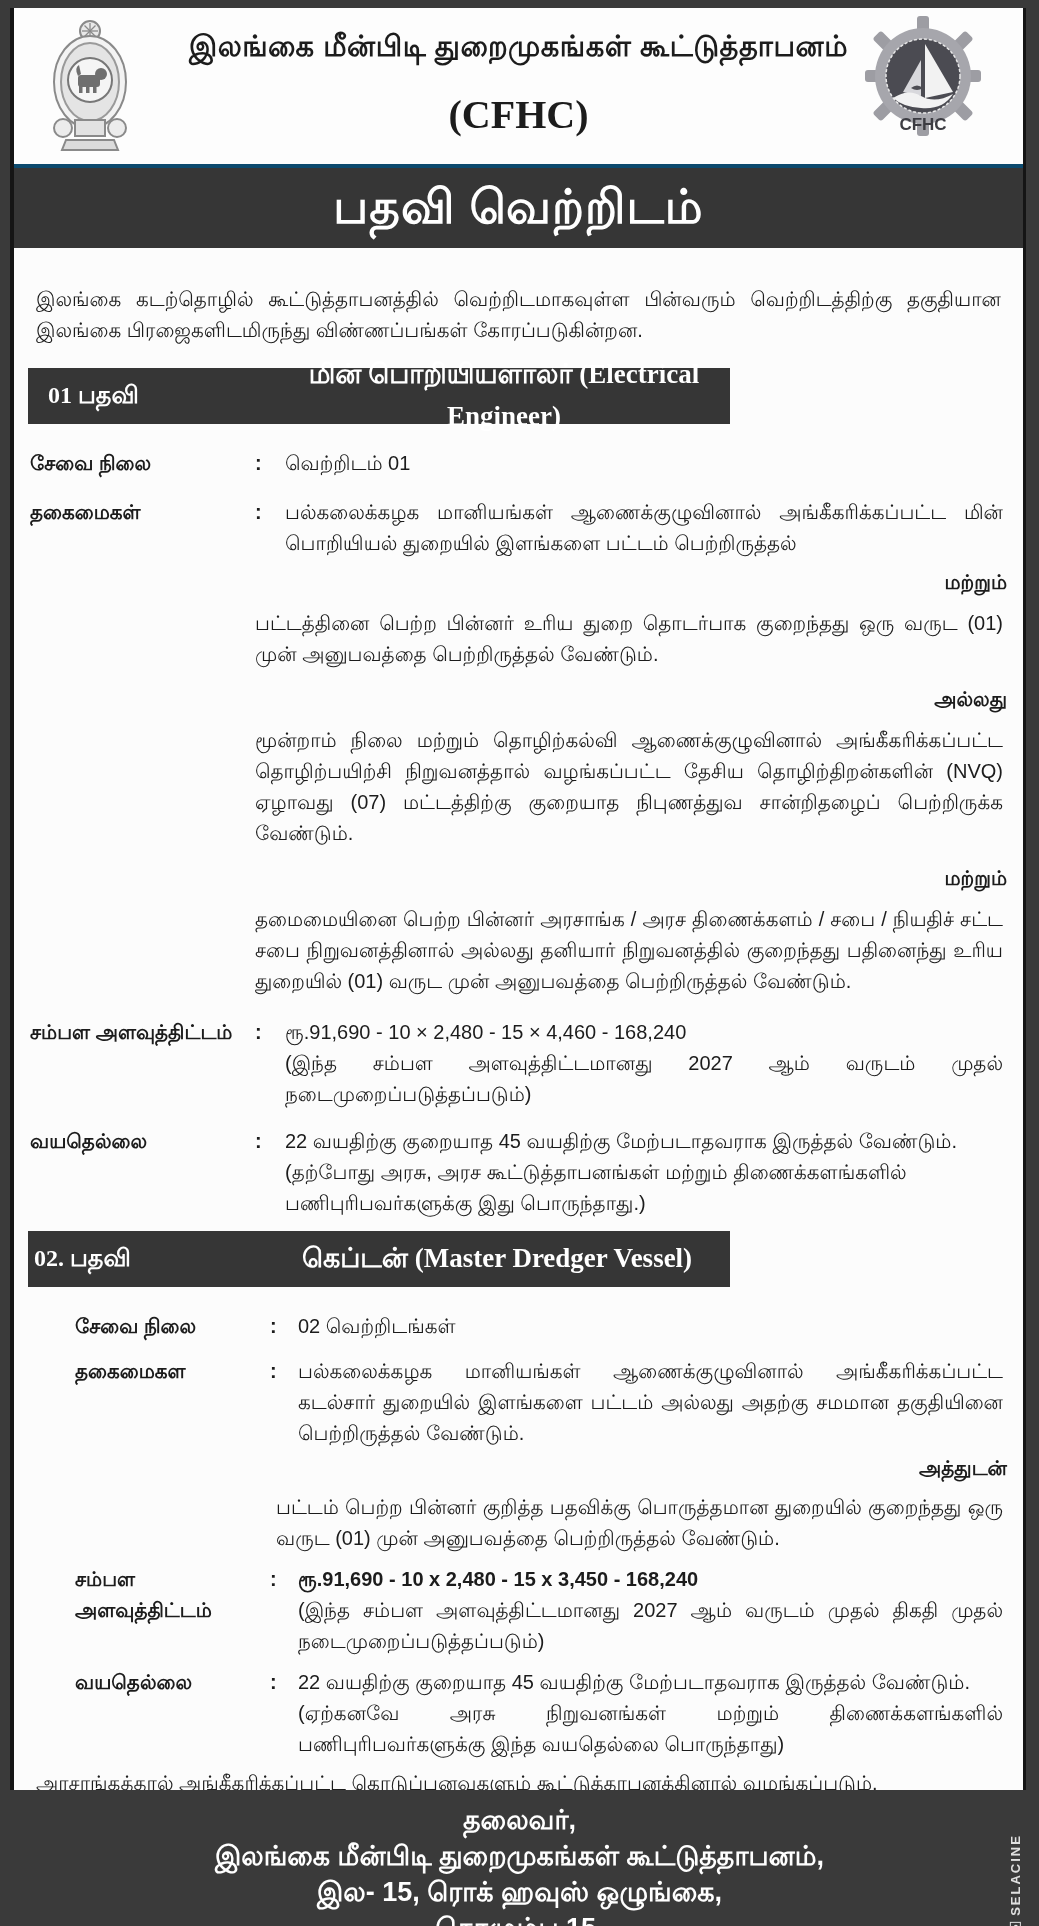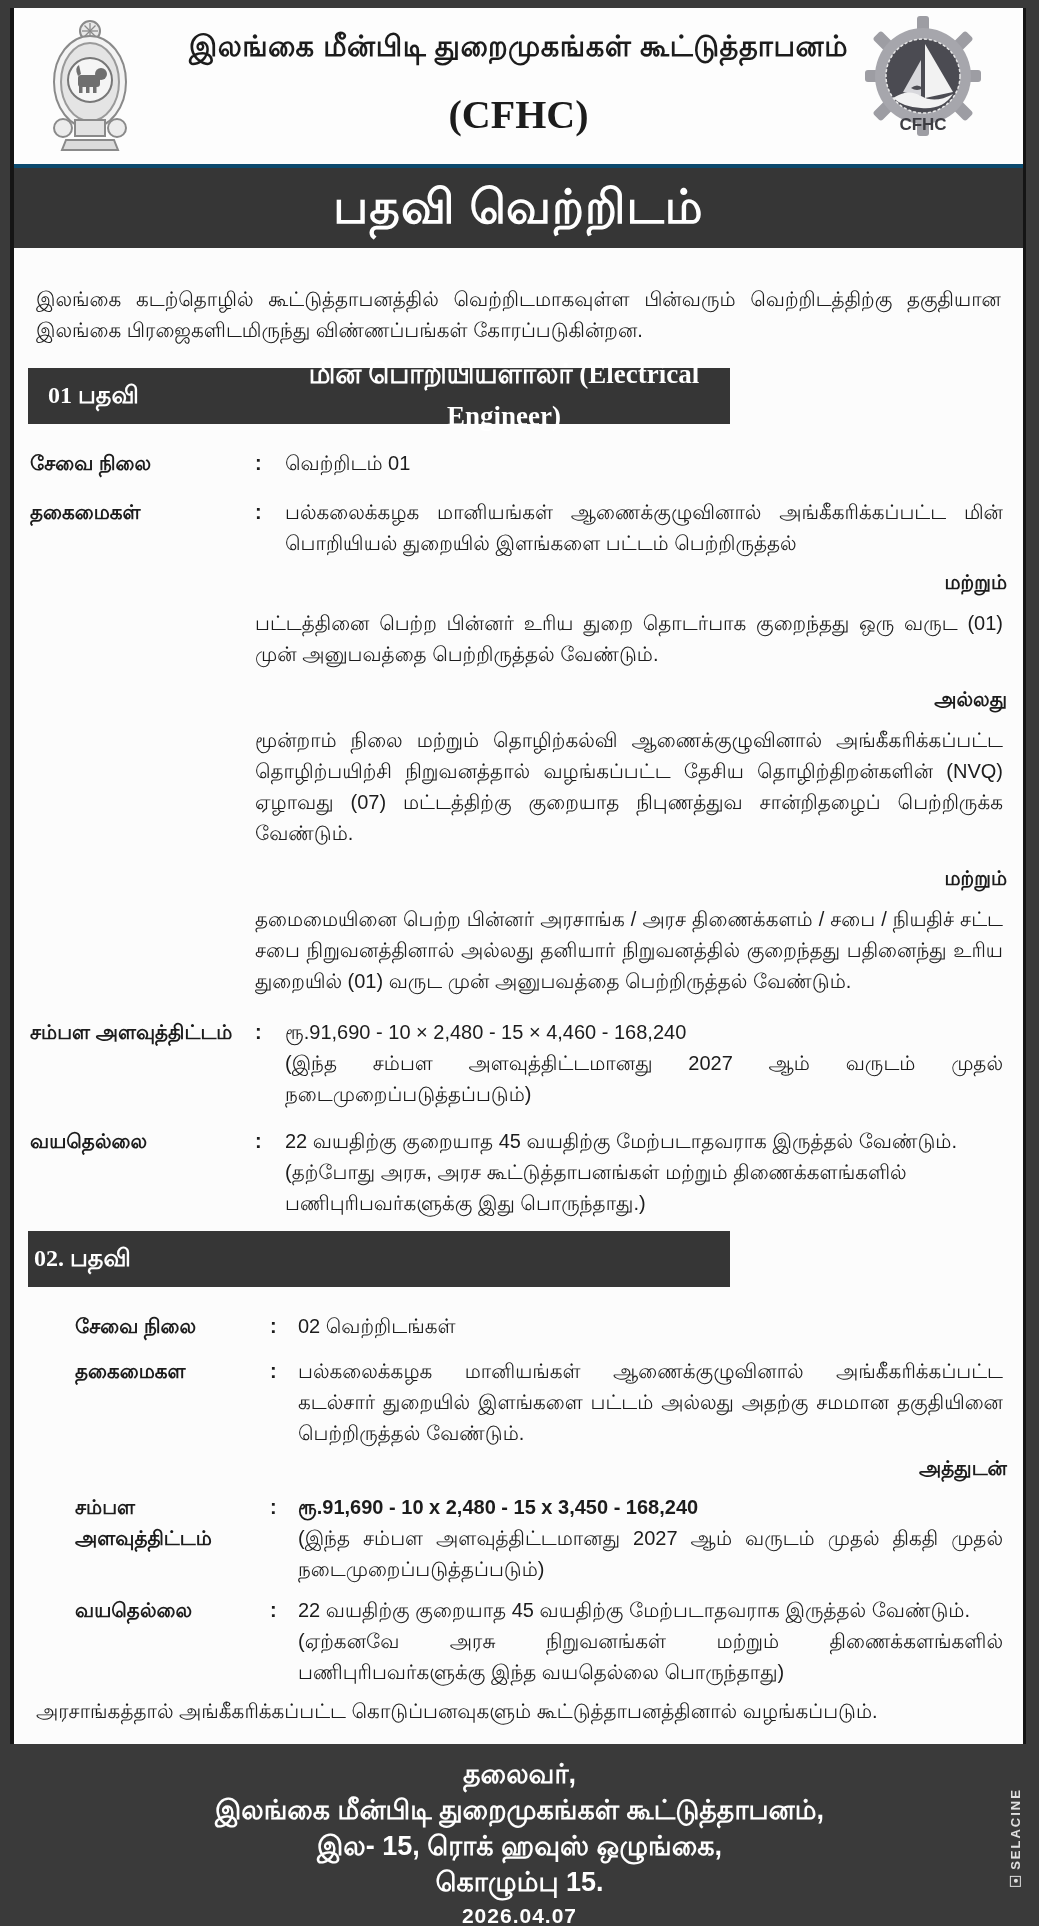--- a/index.html
+++ b/index.html
@@ -40,21 +40,21 @@
   .s2 .row { grid-template-columns:45px 195px 28px 1fr; }
   .s2 .row .pad { }
   .connector { text-align:right; font-weight:700; margin:6px 0 10px 0; }
   .cont-para { margin:0 4px 14px 212px; text-align:justify; padding-left:43px; }
   .s2 .cont-para { margin-left:222px; padding-left:46px; }
   .bold { font-weight:700; }
   .closing p { text-align:justify; margin:0 6px 20px 6px; }
   .closing .p3 { line-height:1.58; }
   
   .footer {
-    position:absolute; left:0; right:0; bottom:0; height:182px;
+    position:absolute; left:0; right:0; bottom:0; height:136px;
     background:#3a3a3a; color:#fff; text-align:center; padding-top:12px;
   }
   .footer .f-line { font-size:27px; font-weight:700; line-height:36px; }
   .footer .f-date { font-size:21px; font-weight:700; margin-top:4px; letter-spacing:1px; }
   .selacine {
     position:absolute; right:-26px; top:86px;
     display:flex; align-items:center; gap:6px;
     transform:rotate(-90deg); transform-origin:center;
     color:#e0e0e0; font-size:13px; font-weight:700; letter-spacing:2px;
   }
@@ -170,37 +170,39 @@
             <span>22 வயதிற்கு குறையாத 45 வயதிற்கு மேற்படாதவராக இருத்தல் வேண்டும்.</span><br>
             <span>(தற்போது அரசு, அரச கூட்டுத்தாபனங்கள் மற்றும் திணைக்களங்களில்</span><br>
             <span>பணிபுரிபவர்களுக்கு இது பொருந்தாது.)</span>
           </span>
         </div>
       </div>
 
       <div class="s2">
         <div class="section-bar" style="padding-left:6px;">
           <span class="bar-label">02. பதவி</span>
+          <span class="bar-title">கெப்டன்  (Master Dredger Vessel)</span>
         </div>
 
         <div class="row" style="margin-bottom:14px;">
           <span class="pad"></span>
           <span class="lbl">சேவை நிலை</span>
           <span class="colon">:</span>
           <span class="val">02 வெற்றிடங்கள்</span>
         </div>
 
         <div class="row" style="margin-bottom:4px;">
           <span class="pad"></span>
           <span class="lbl">தகைமைகள</span>
           <span class="colon">:</span>
           <span class="val">பல்கலைக்கழக மானியங்கள் ஆணைக்குழுவினால் அங்கீகரிக்கப்பட்ட கடல்சார் துறையில் இளங்களை பட்டம் அல்லது அதற்கு சமமான தகுதியினை பெற்றிருத்தல் வேண்டும்.</span>
         </div>
 
         <div class="connector" style="margin:4px 0 8px 0;">அத்துடன்</div>
+        <p class="cont-para" style="margin-left:200px;margin-bottom:10px;">பட்டம் பெற்ற பின்னர் குறித்த பதவிக்கு பொருத்தமான துறையில் குறைந்தது ஒரு வருட (01) முன் அனுபவத்தை பெற்றிருத்தல் வேண்டும்.</p>
 
         <div class="row" style="margin-bottom:10px;">
           <span class="pad"></span>
           <span class="lbl">சம்பள அளவுத்திட்டம்</span>
           <span class="colon">:</span>
           <span class="val">
             <span class="bold">ரூ.91,690 - 10 x 2,480 - 15 x 3,450 - 168,240</span><br>
             <span>(இந்த சம்பள அளவுத்திட்டமானது 2027 ஆம் வருடம் முதல் திகதி முதல் நடைமுறைப்படுத்தப்படும்)</span>
           </span>
         </div>

